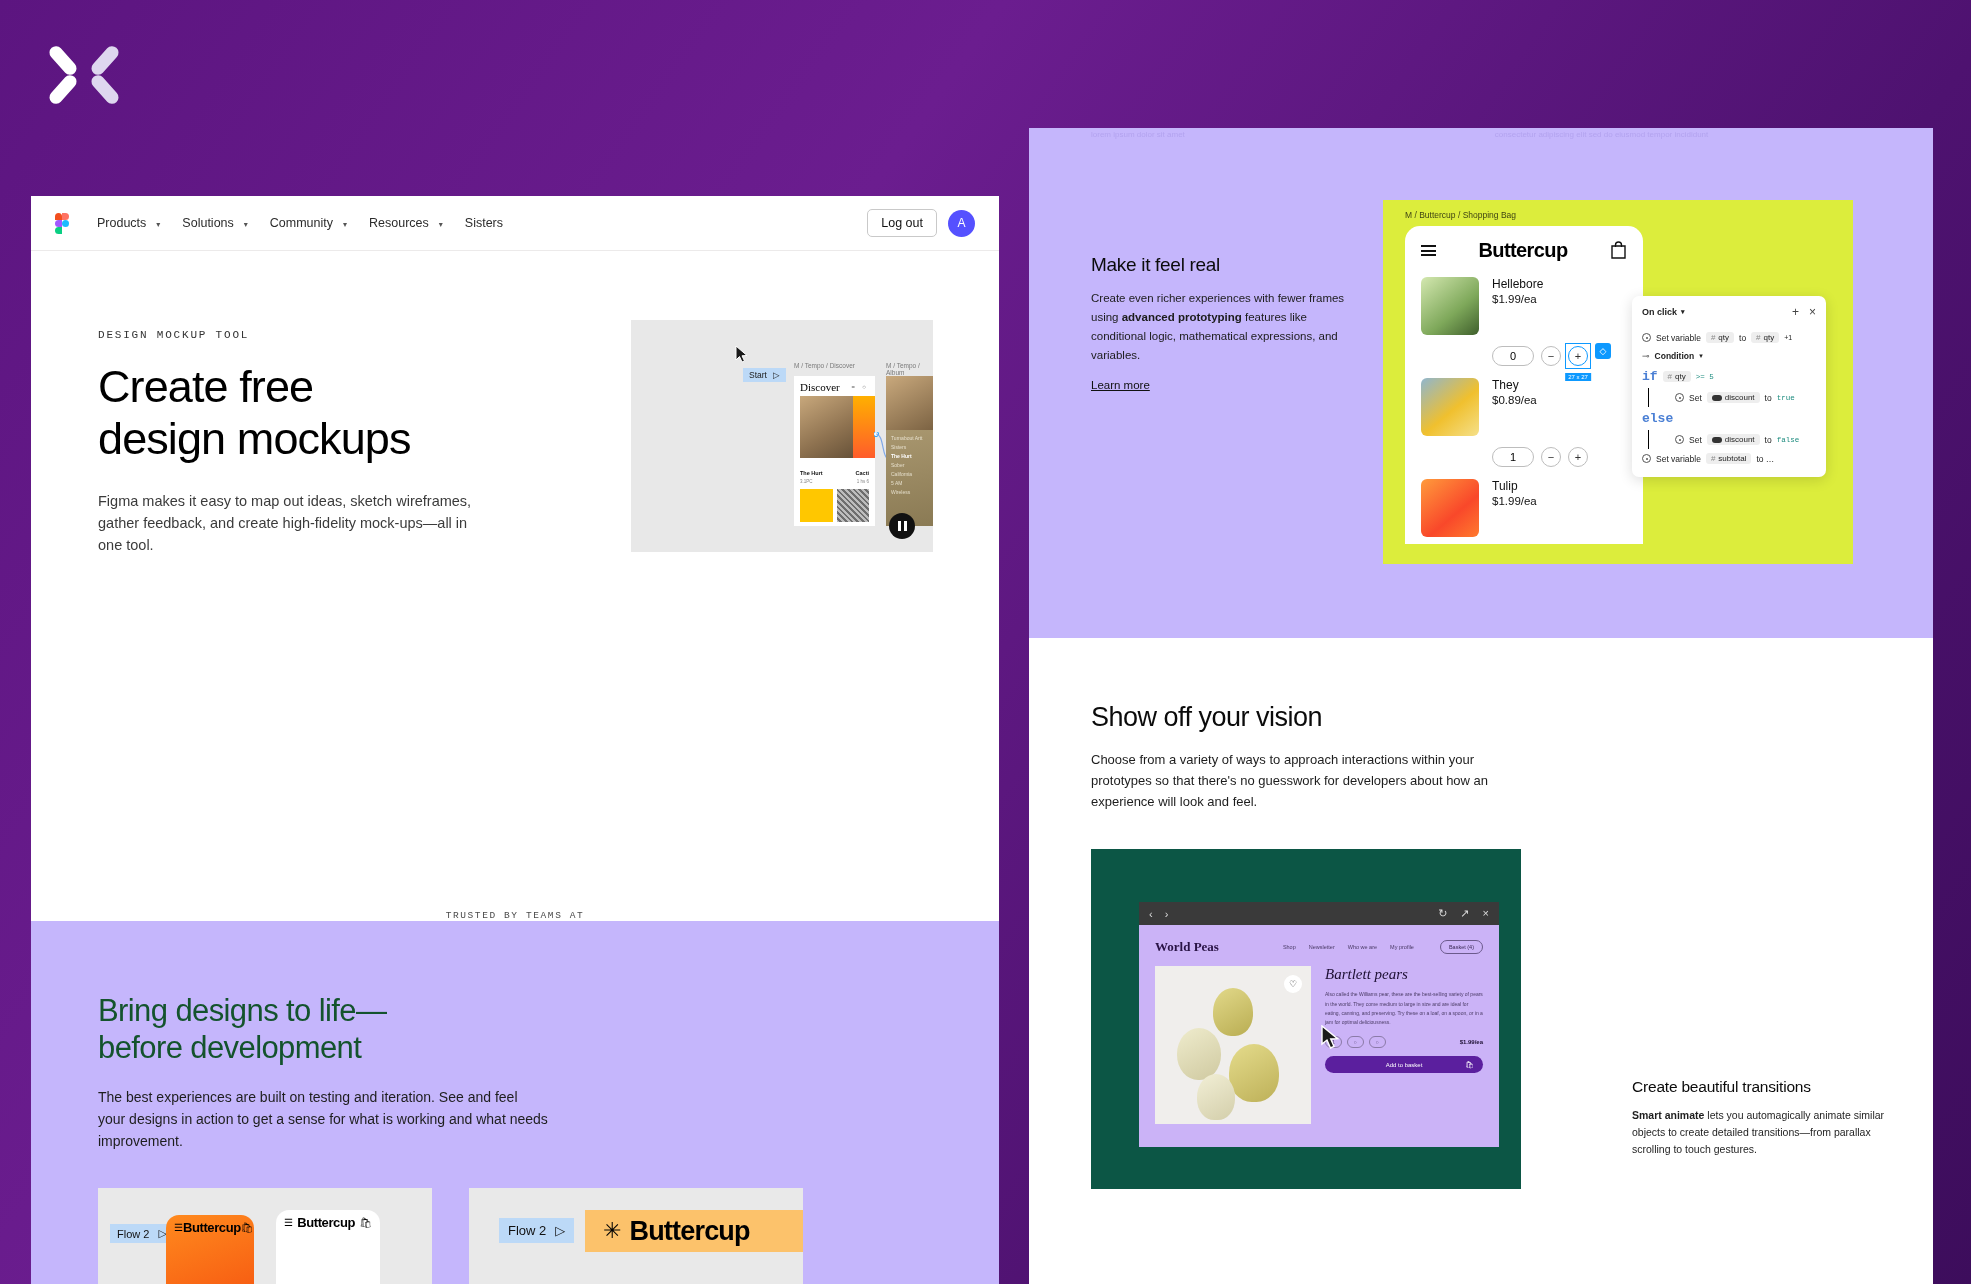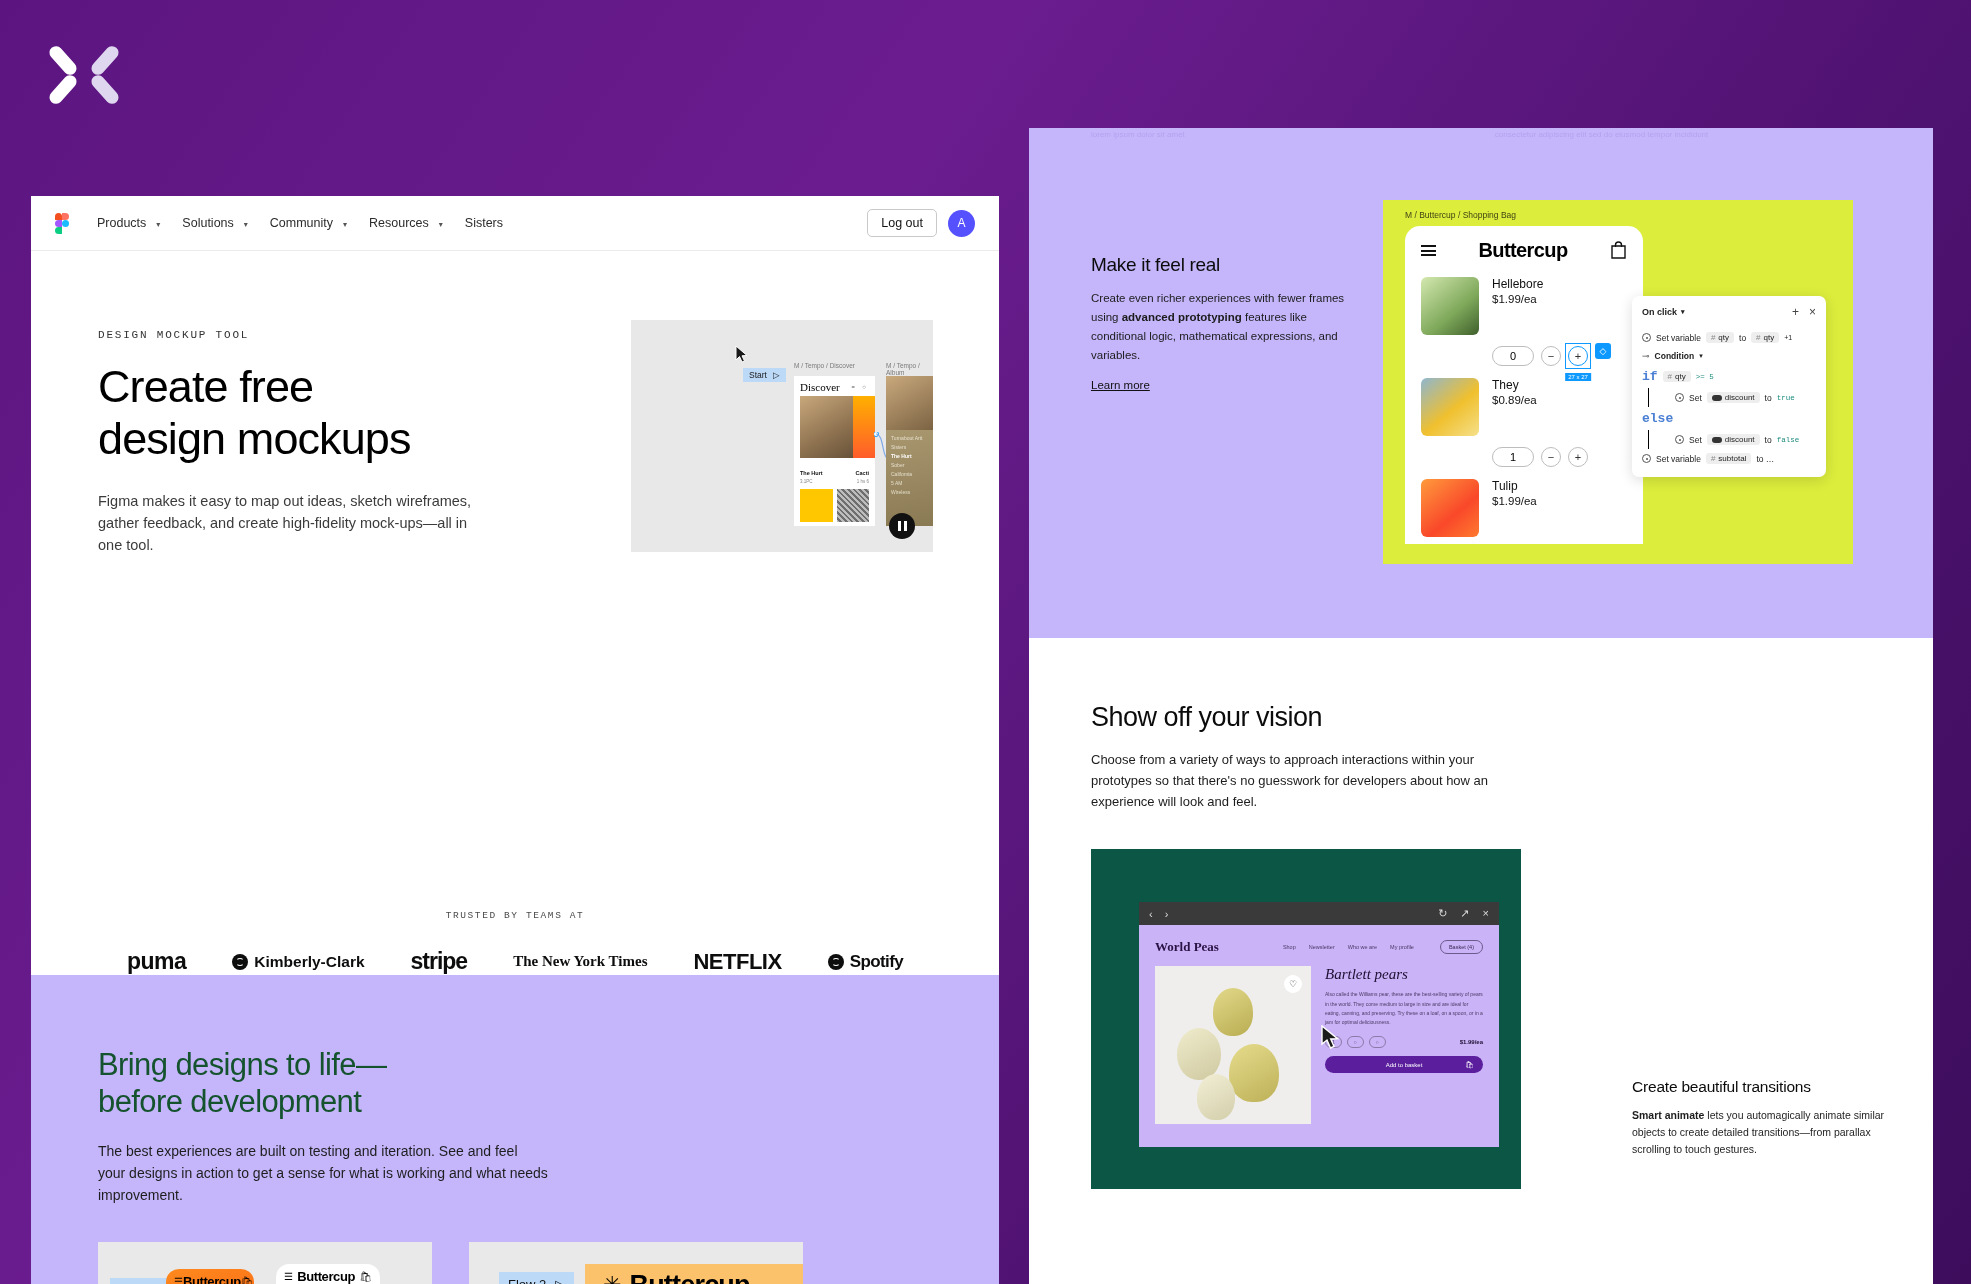--- a/index.html
+++ b/index.html
@@ -481,42 +481,20 @@
 
       <div class="pause-btn">
         <i></i>
           <i></i>
       </div>
     </div>
   </div>
 
   <div id="trusted-wrap">
     <div id="trusted-label">TRUSTED BY TEAMS AT</div>
-    <div id="logo-row">
-      <div class="lg">
-        <span class="lg-puma">puma</span>
-      </div>
-      <div class="lg">
-        <span class="badge-dot"></span>
-        <span class="lg-kc">Kimberly-Clark</span>
-      </div>
-      <div class="lg">
-        <span class="lg-stripe">stripe</span>
-      </div>
-      <div class="lg">
-        <span class="lg-nyt">The New York Times</span>
-      </div>
-      <div class="lg">
-        <span class="lg-netflix">NETFLIX</span>
-      </div>
-      <div class="lg">
-        <span class="badge-dot"></span>
-        <span class="lg-spotify">Spotify</span>
-      </div>
-    </div>
   </div>
 
   <div id="purple-section">
     <h2 id="purple-title">
       <span>Bring designs to life—</span><br>
       <span>before development</span>
     </h2>
     <p id="purple-sub">The best experiences are built on testing and iteration. See and feel your designs in action to get a sense for what is working and what needs improvement.</p>
 
     <div class="flow-cards">

